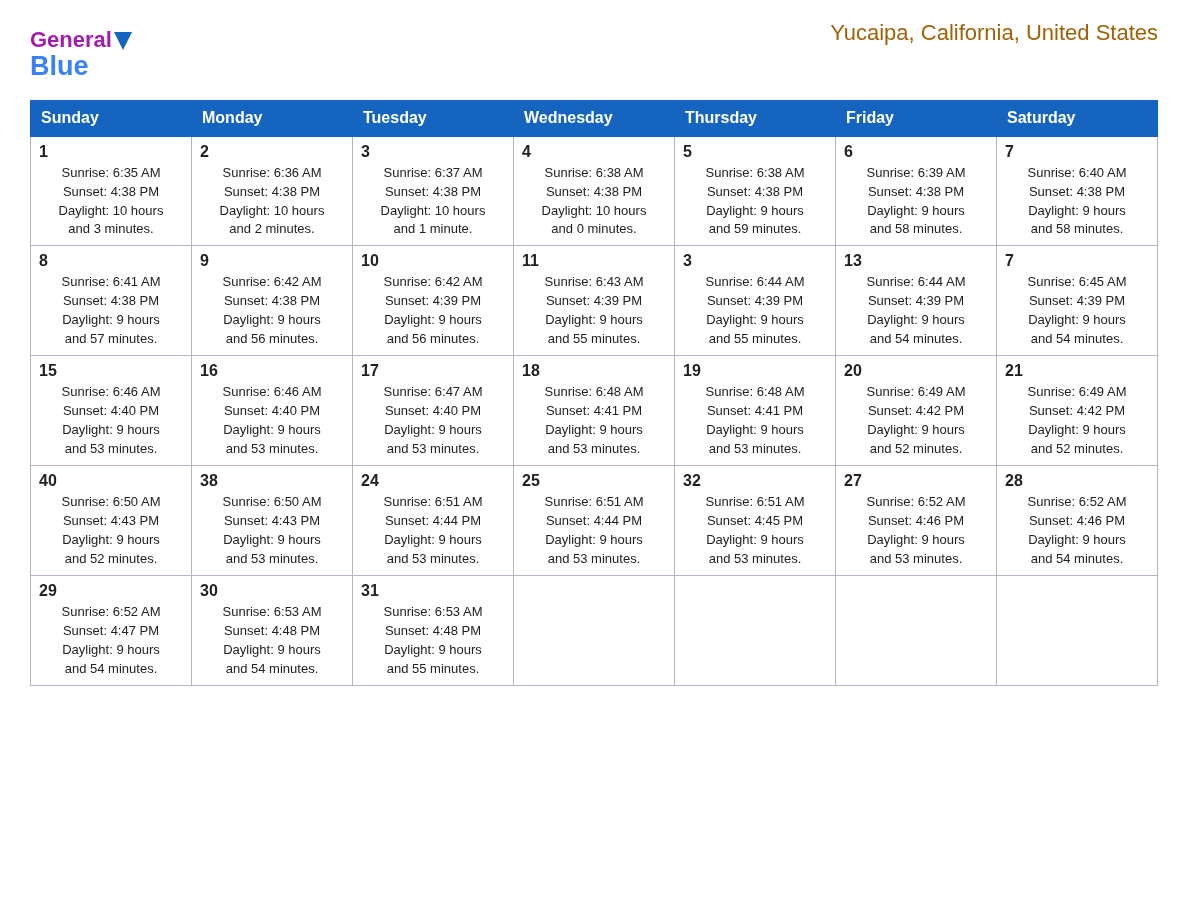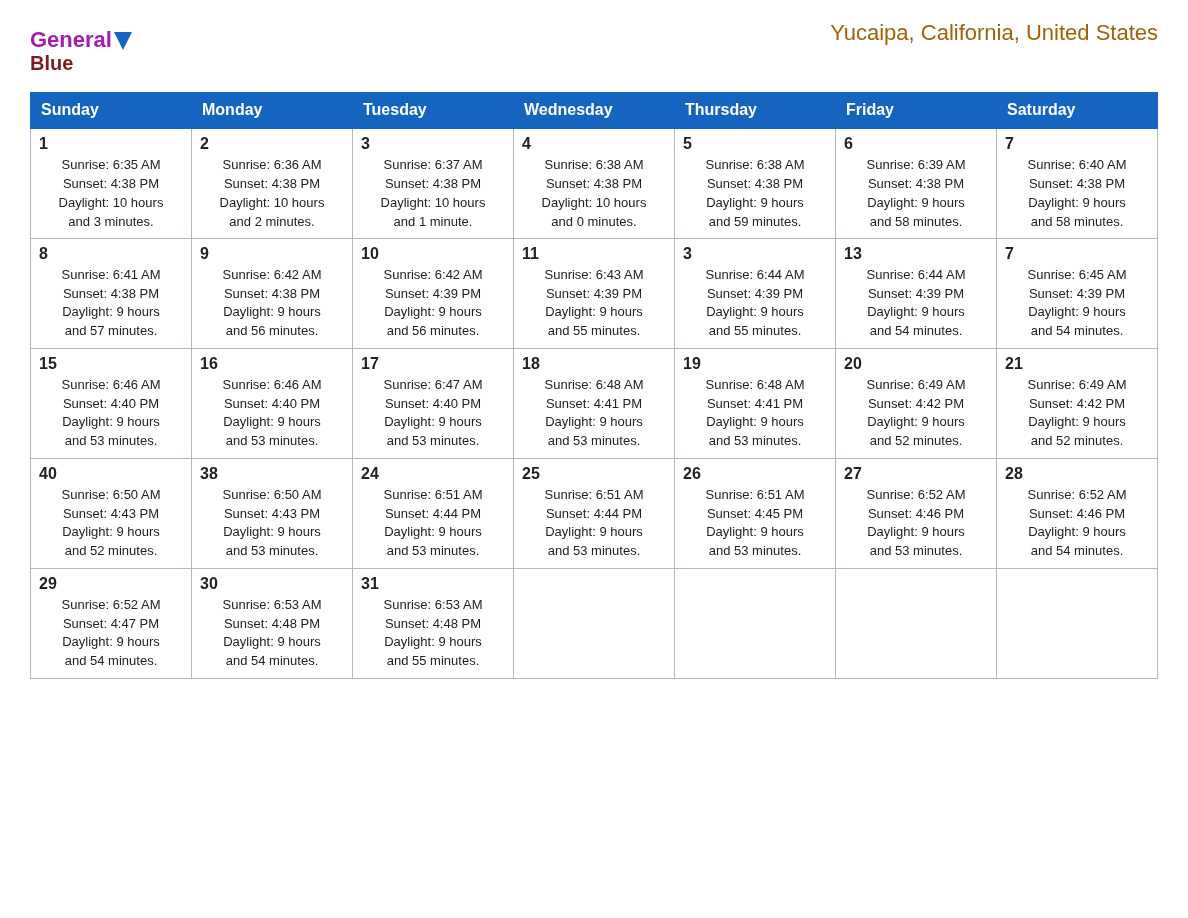--- a/index.html
+++ b/index.html
@@ -99,21 +99,21 @@
 <body>
 
 <div class="header-area">
   <div class="logo">
     <div class="logo-line1">
       <span class="logo-text">General</span>
       <svg width="18" height="18" viewBox="0 0 18 18" style="margin-left:2px;margin-top:2px;">
         <polygon points="0,0 18,0 9,18" fill="#1565c0"></polygon>
       </svg>
     </div>
-    <span class="logo-text" style="color:#7f1d1d;font-size:20px;">Blue</span>
+    <span class="logo-text" style="color:#3b82f6;font-size:27px;">Blue</span>
   </div>
   <div class="title-area">
     <div class="location-title">Yucaipa, California, United States</div>
   </div>
 </div>
 
 <table>
   <thead>
     <tr>
     <th>Sunday</th>
@@ -227,21 +227,21 @@
         </td>
         <td>
           <span class="day-number">24</span>
           <div class="day-info">Sunrise: 6:51 AM<br>Sunset: 4:44 PM<br>Daylight: 9 hours<br>and 53 minutes.</div>
         </td>
         <td>
           <span class="day-number">25</span>
           <div class="day-info">Sunrise: 6:51 AM<br>Sunset: 4:44 PM<br>Daylight: 9 hours<br>and 53 minutes.</div>
         </td>
         <td>
-          <span class="day-number">26</span>
+          <span class="day-number">32</span>
           <div class="day-info">Sunrise: 6:51 AM<br>Sunset: 4:45 PM<br>Daylight: 9 hours<br>and 53 minutes.</div>
         </td>
         <td>
           <span class="day-number">27</span>
           <div class="day-info">Sunrise: 6:52 AM<br>Sunset: 4:46 PM<br>Daylight: 9 hours<br>and 53 minutes.</div>
         </td>
         <td>
           <span class="day-number">28</span>
           <div class="day-info">Sunrise: 6:52 AM<br>Sunset: 4:46 PM<br>Daylight: 9 hours<br>and 54 minutes.</div>
         </td>

